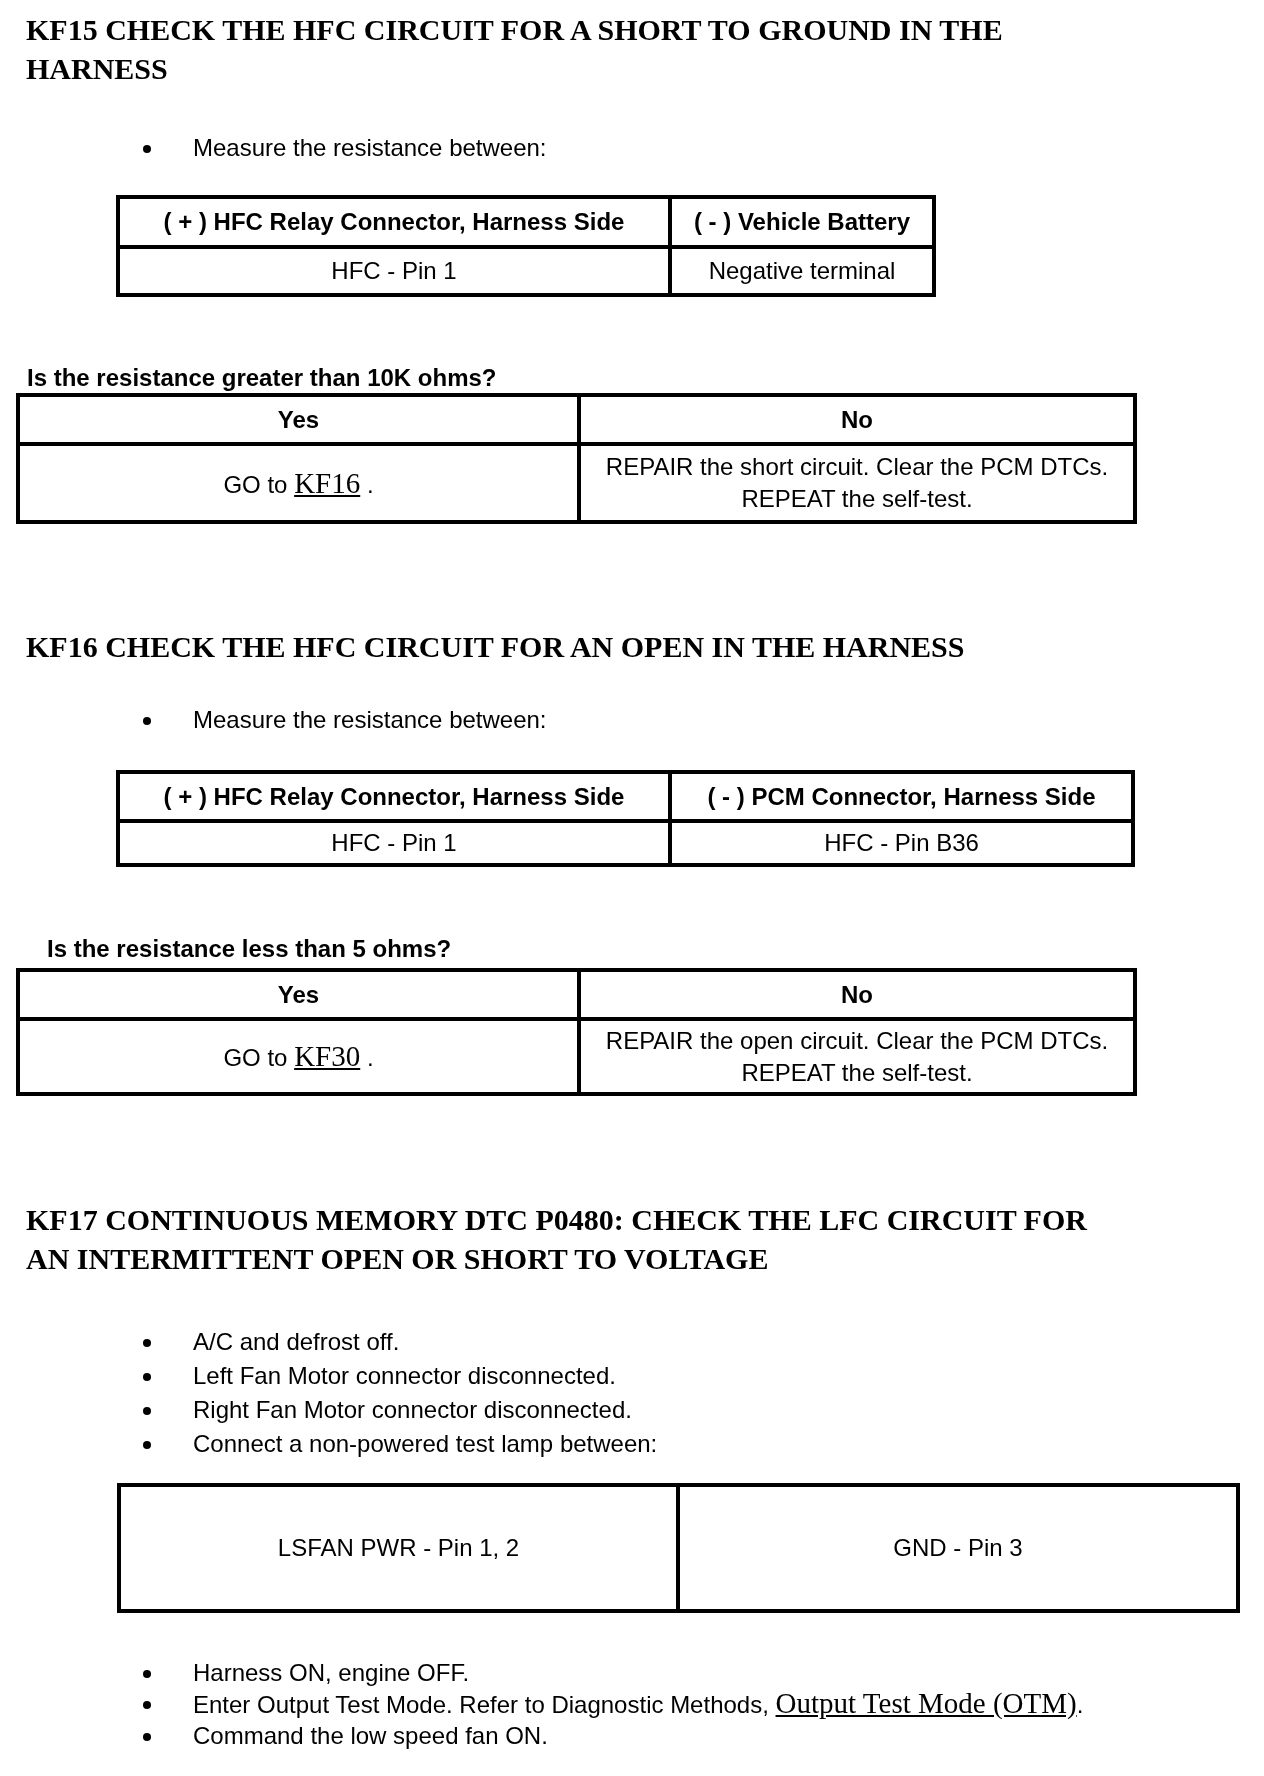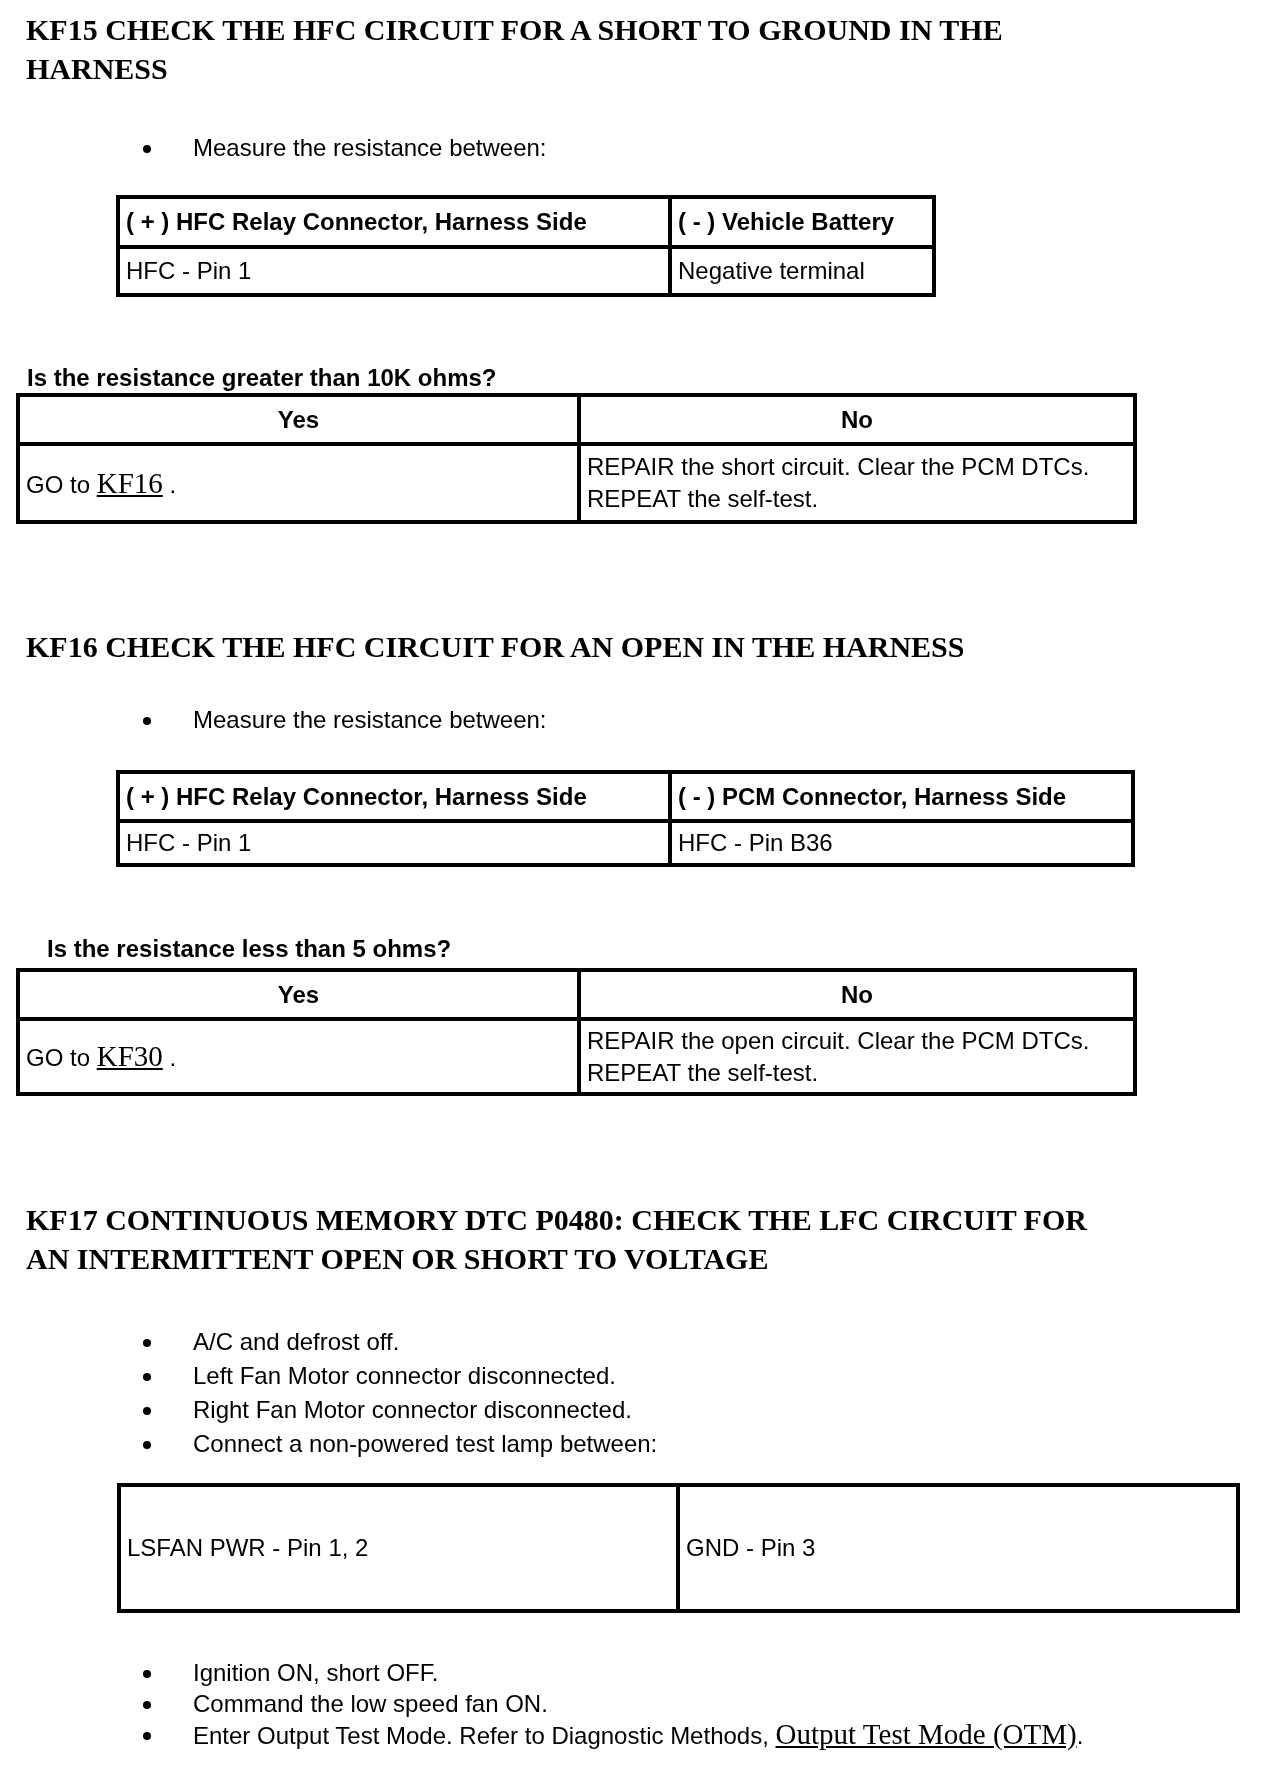--- a/index.html
+++ b/index.html
@@ -64,21 +64,21 @@
       position: absolute;
       border-collapse: collapse;
       table-layout: fixed;
       border: 4px solid #000;
     }
     table.grid td, table.grid th {
       border: 4px solid #000;
       padding: 0 6px;
       font-size: 24px;
       vertical-align: middle;
-      text-align: left;
+      text-align: center;
       white-space: nowrap;
     }
     table.grid th { font-weight: bold; }
     table.grid th.center { text-align: center; white-space: normal; line-height: 32px; }
     table.grid td.wrap { white-space: normal; line-height: 32px; margin-left: 20px; }
     .link {
       font-family: "Liberation Serif", serif;
       font-size: 29px;
       text-decoration: underline;
       color: #000;
@@ -227,25 +227,25 @@
     <tr>
       <td>LSFAN PWR - Pin 1, 2</td>
       <td>GND - Pin 3</td>
     </tr>
   </tbody>
     </table>
 
   <ul class="bullet-list tight" style="top:1657px;">
     <li>
       <span class="dot"></span>
-      <span>Ignition ON, short OFF.</span>
-    </li>
-    <li>
-      <span class="dot"></span>
-      <span>Command the low speed fan ON.</span>
+      <span>Harness ON, engine OFF.</span>
     </li>
     <li>
       <span class="dot"></span>
       <span>Enter Output Test Mode. Refer to Diagnostic Methods,</span>
       <a class="link">Output Test Mode (OTM)</a><span>.</span>
     </li>
+    <li>
+      <span class="dot"></span>
+      <span>Command the low speed fan ON.</span>
+    </li>
   </ul>
 </div>
 
 </body></html>

